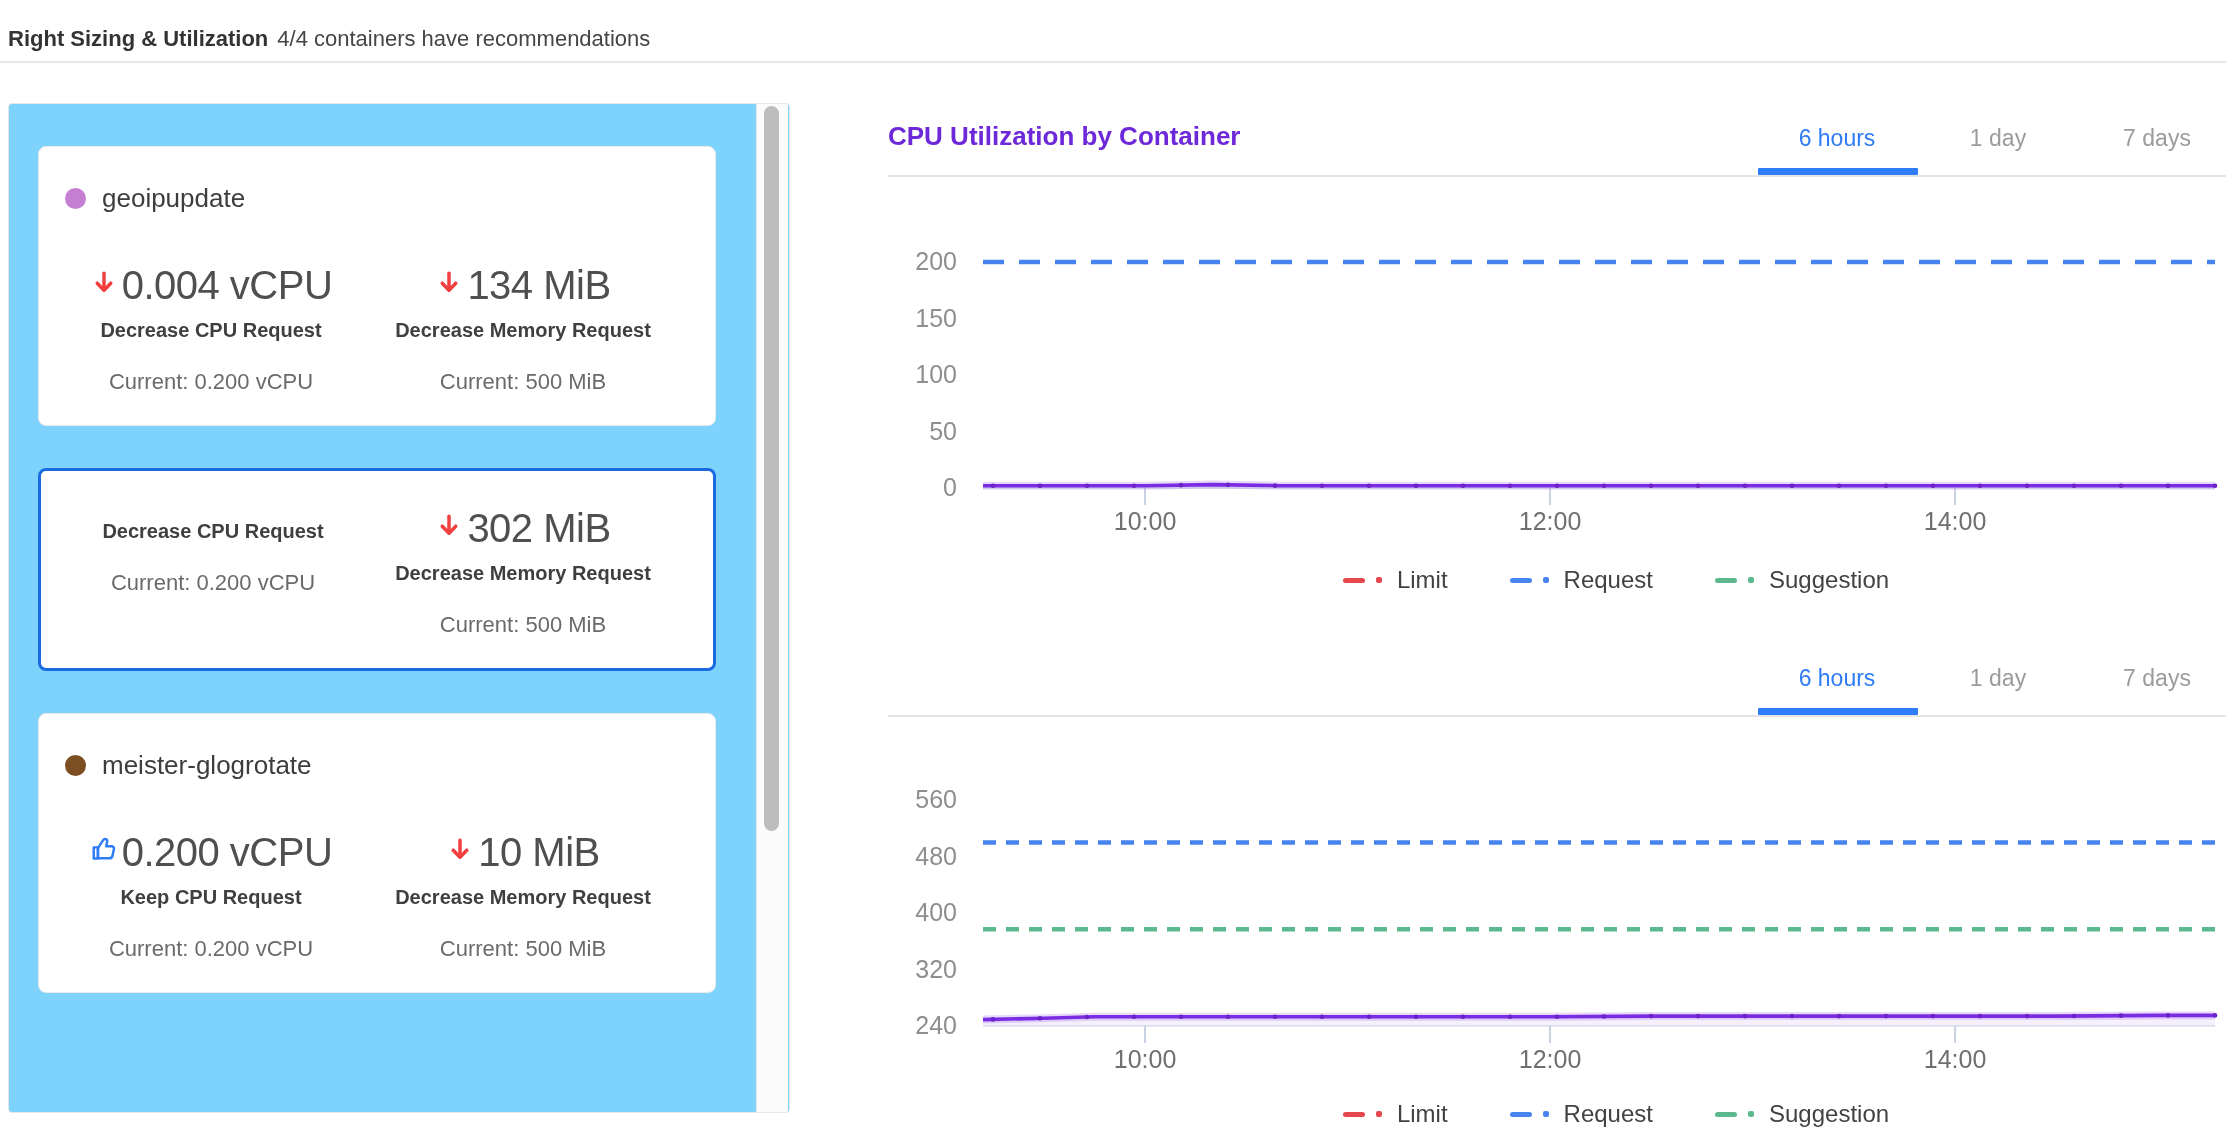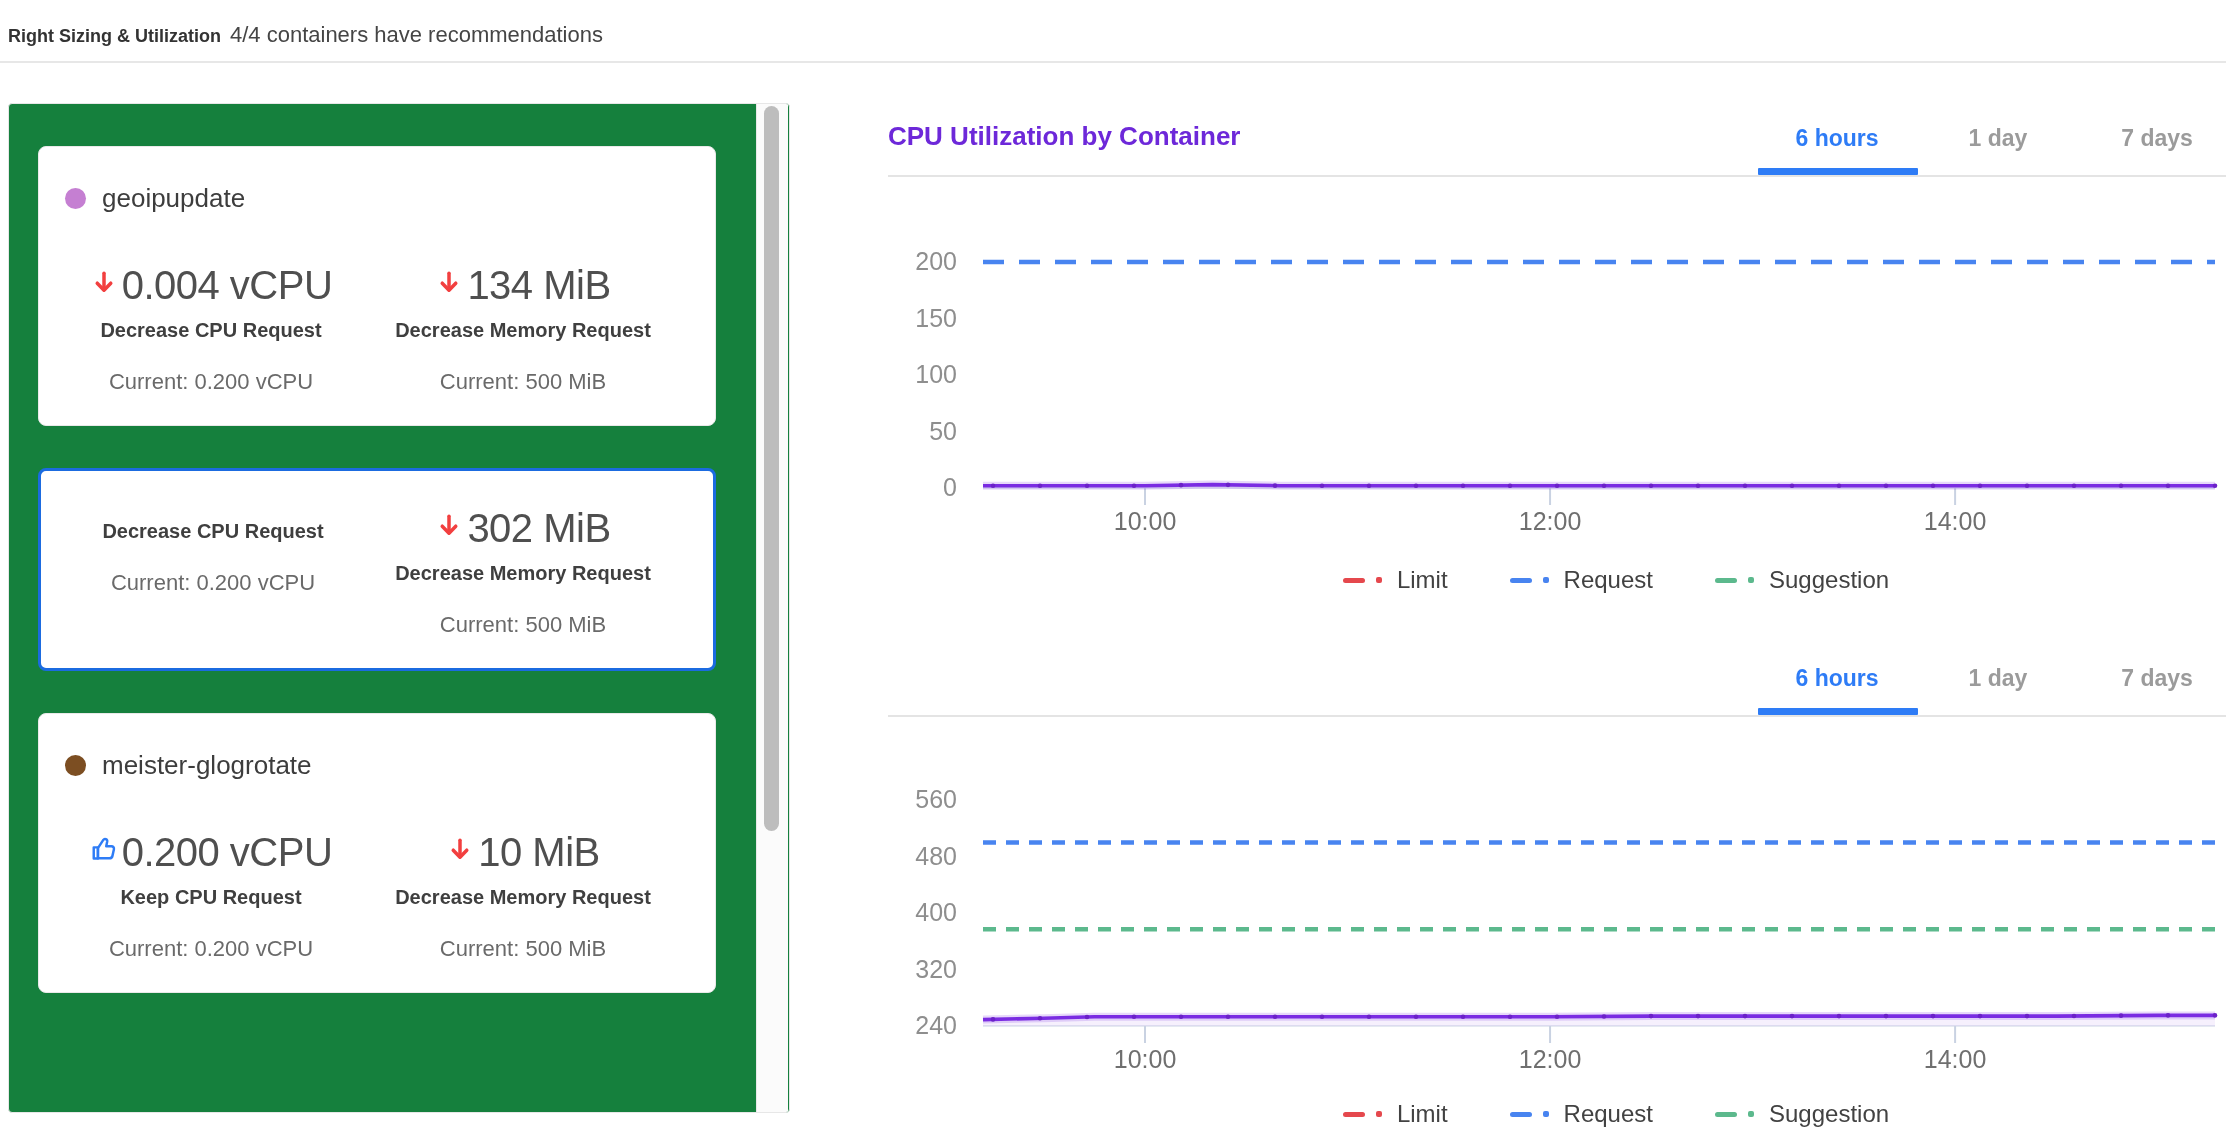--- a/index.html
+++ b/index.html
@@ -1,26 +1,26 @@
 <!DOCTYPE html>
 <html><head>
 <meta charset="utf-8">
 <style>
   html,body{margin:0;padding:0;background:#fff;}
   body{width:2226px;height:1144px;overflow:hidden;font-family:"Liberation Sans","DejaVu Sans",sans-serif;}
   #app{position:relative;width:2226px;height:1144px;background:#fff;}
 
   
   .page-header{position:absolute;left:8px;top:12px;display:flex;align-items:baseline;gap:9px;}
-  .page-title{font-size:18px;font-weight:bold;color:#333;margin-top:14px;}
+  .page-title{font-size:22px;font-weight:bold;color:#333;margin-top:14px;}
   .page-sub{font-size:22px;color:#454545;}
   .header-divider{position:absolute;left:0;right:0;top:61px;height:2px;background:#e7e7e7;}
 
   
-  .left-panel{position:absolute;left:8px;top:103px;width:782px;height:1010px;background:#15803d;
+  .left-panel{position:absolute;left:8px;top:103px;width:782px;height:1010px;background:#7dd3fc;
     border:1.5px solid #e7e7e7;border-radius:4px;box-sizing:border-box;overflow:hidden;}
   .cards-wrap{position:absolute;left:29px;top:0;width:678px;}
   .card{box-sizing:border-box;width:678px;margin-top:42px;padding:36px 26px 30px 26px;background:#fff;
     border:1.5px solid #e9e9e9;border-radius:8px;cursor:pointer;}
   .card.selected{border:3px solid #1b6be0;}
   .card-head{display:flex;align-items:center;gap:16px;margin-bottom:50px;}
   .dot{width:21px;height:21px;border-radius:50%;flex:0 0 auto;}
   .card-name{font-size:26px;color:#3d3d3d;}
   .card-cols{display:flex;}
   .col{text-align:center;}
@@ -35,21 +35,21 @@
 
   
   .scrollbar-track{position:absolute;top:0;right:1px;bottom:0;width:31px;background:#fbfbfb;border-left:1px solid #e8e8e8;}
   .scrollbar-thumb{position:absolute;left:7px;top:2px;width:15px;height:725px;border-radius:8px;background:#bdbdbd;}
 
   
   .chart-section{position:absolute;left:888px;width:1338px;}
   #cpu-section{top:100px;height:520px;}
   #mem-section{top:640px;height:504px;}
   .chart-title{position:absolute;left:0;top:20px;font-size:26px;font-weight:bold;color:#6d28d9;line-height:32px;}
-  .tab{position:absolute;top:24px;transform:translateX(-50%);font-size:23px;font-weight:bold;color:#9b9b9b;line-height:28px;cursor:pointer;white-space:nowrap;}
+  .tab{position:absolute;top:24px;transform:translateX(-50%);font-size:23px;font-weight:normal;color:#9b9b9b;line-height:28px;cursor:pointer;white-space:nowrap;}
   .tab.active{color:#2e7cf6;}
   .tab-underline{position:absolute;left:870px;top:68px;width:160px;height:7px;background:#2e7cf6;border-radius:1px;}
   .chart-divider{position:absolute;left:0;right:0;top:75px;height:2px;background:#e4e4e4;}
   .plot-svg{position:absolute;left:0;}
   #cpu-plot{top:130px;width:1338px;height:310px;}
   #mem-plot{top:100px;width:1338px;height:330px;}
   .legend-row{position:absolute;left:112px;width:1232px;display:flex;justify-content:center;gap:62px;align-items:center;}
   #cpu-section .legend-row{top:466px;}
   #mem-section .legend-row{top:460px;}
   .legend-item{display:flex;align-items:center;gap:11px;}

